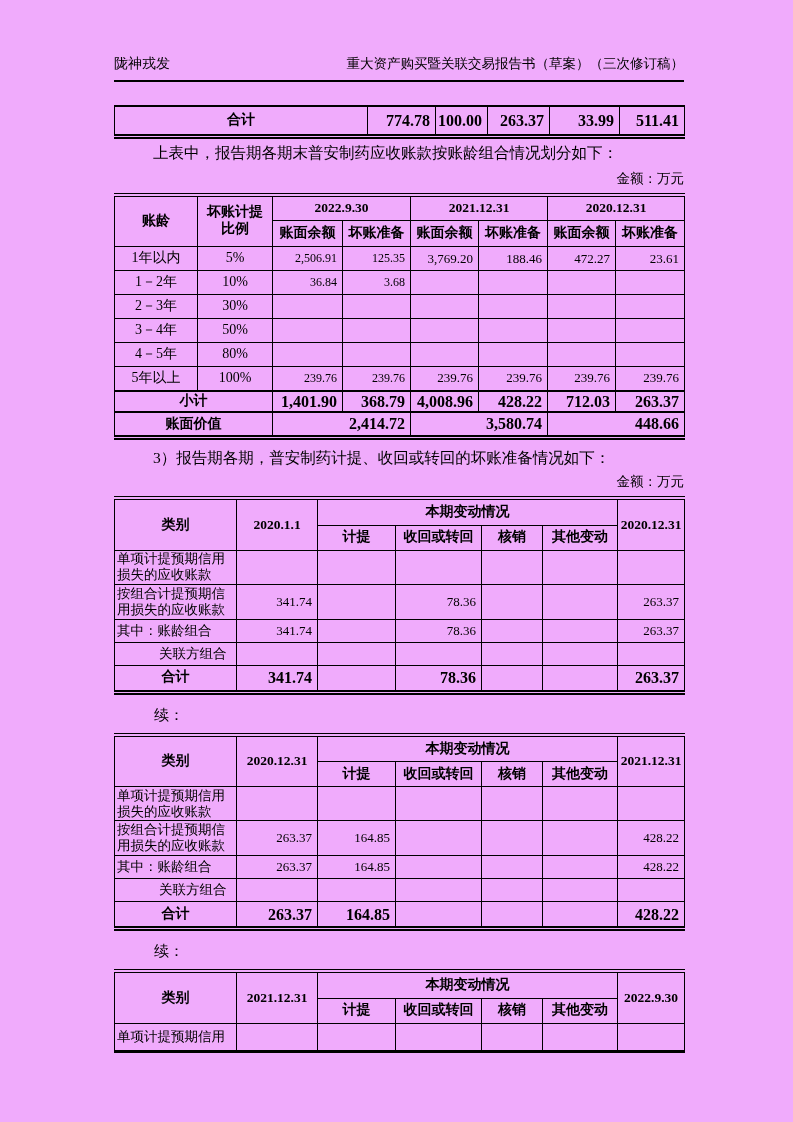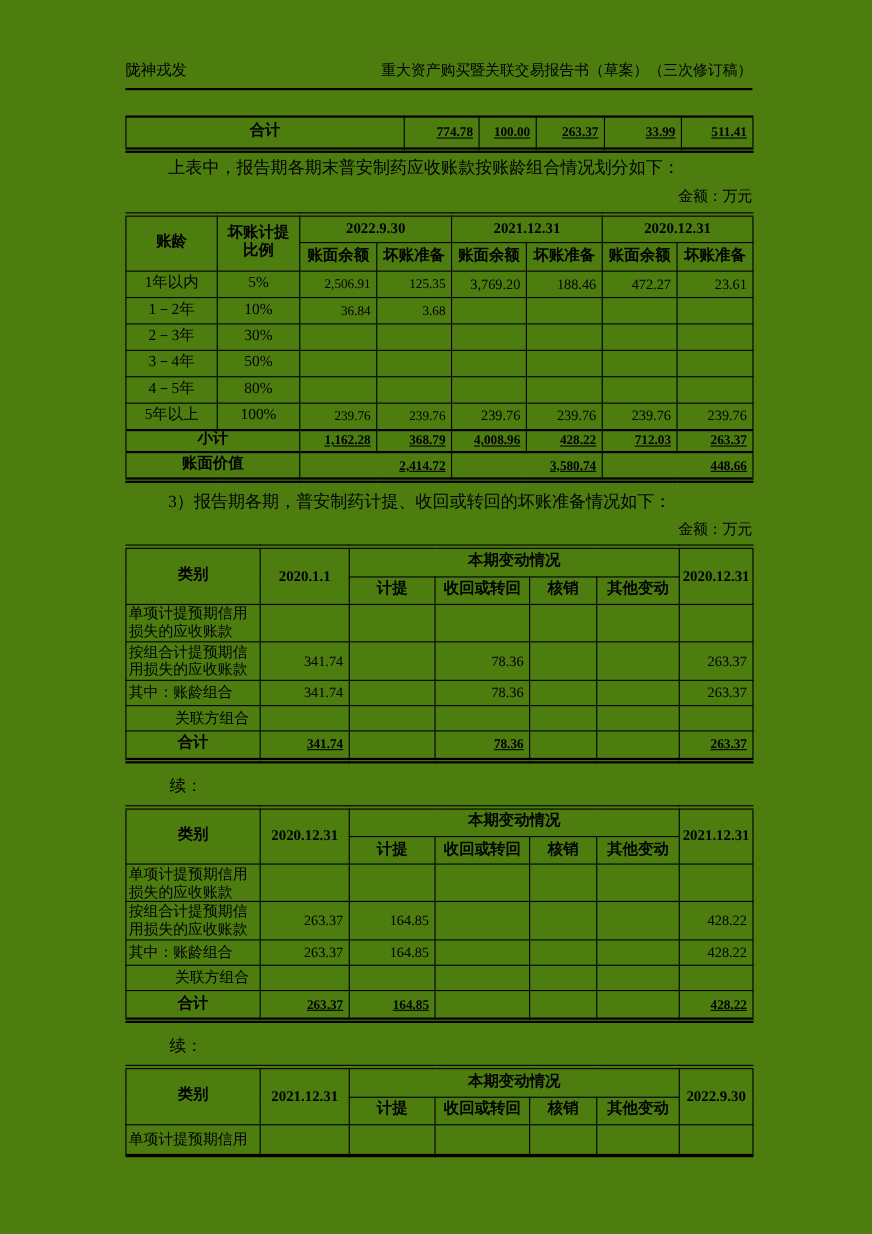--- a/index.html
+++ b/index.html
@@ -1,18 +1,18 @@
 <!DOCTYPE html>
 <html><head>
 <meta charset="utf-8">
 <title>Document</title>
 <style>
   * { box-sizing: border-box; }
   body { margin: 0; background: #fff; }
-  .page { width: 793px; height: 1122px; position: relative; background: #4d7c0f;
+  .page { width: 793px; height: 1122px; position: relative; background: #f0abfc;
           font-family: "Liberation Serif", "DejaVu Serif", serif; color: #000; overflow: hidden; }
   .content { position: absolute; left: 114px; top: 0; width: 570px; }
 
   .doc-header { display: flex; justify-content: space-between; align-items: flex-end;
                 padding-top: 55px; padding-bottom: 7px; border-bottom: 2px solid #000; }
   .doc-header .company { font-size: 14px; }
   .doc-header .title { font-size: 13.5px; }
 
   table { border-collapse: collapse; table-layout: fixed; width: 570px; }
   td { border: 1px solid #000; padding: 0; font-size: 14px; line-height: 1.2;
@@ -21,21 +21,21 @@
   .t.summary { border-top: 2px solid #000; margin-top: 23px; }
   .t.cut { border-bottom: 3px solid #000; }
 
   .center { text-align: center; }
   .b { font-weight: bold; }
   .hdr { text-align: center; font-weight: bold; font-size: 14px; }
   .hdr.date { font-size: 13.5px; }
   .ratio-hdr { text-align: center; font-weight: bold; font-size: 14px; padding: 0 9px; }
   .num { text-align: right; padding-right: 5px; font-size: 13px; }
   .num.sm { font-size: 12px; }
-  .num.b { font-size: 12px; font-weight: bold; text-decoration: underline; }
+  .num.b { font-size: 16px; font-weight: bold; }
   .lbl { text-align: left; padding-left: 2px; font-size: 13.5px; line-height: 16px; }
   .lbl.indent { padding-left: 44px; }
 
   .para { font-size: 15.5px; line-height: 20px; margin: 0; text-indent: 39px; }
   .para1 { margin-top: 4px; }
   .para2 { margin-top: 8px; }
   .unit { font-size: 13.5px; text-align: right; margin-top: 7px; margin-bottom: 5px; }
   .unit2 { margin-top: 5px; }
   .cont { font-size: 15px; padding-left: 40px; margin-top: 11px; margin-bottom: 8px; }
   .pageno { font-size: 13.5px; font-weight: bold; text-align: right; margin-top: 16px; padding-right: 2px; }
@@ -157,21 +157,21 @@
         <td class="center">100%</td>
         <td class="num sm">239.76</td>
         <td class="num sm">239.76</td>
         <td class="num">239.76</td>
         <td class="num">239.76</td>
         <td class="num">239.76</td>
         <td class="num">239.76</td>
       </tr>
       <tr style="height:20px">
         <td class="center b" colspan="2" style="border-top:2px solid #000">小计</td>
-        <td class="num b" style="border-top:2px solid #000">1,162.28</td>
+        <td class="num b" style="border-top:2px solid #000">1,401.90</td>
         <td class="num b" style="border-top:2px solid #000">368.79</td>
         <td class="num b" style="border-top:2px solid #000">4,008.96</td>
         <td class="num b" style="border-top:2px solid #000">428.22</td>
         <td class="num b" style="border-top:2px solid #000">712.03</td>
         <td class="num b" style="border-top:2px solid #000">263.37</td>
       </tr>
       <tr style="height:26px">
         <td class="center b" colspan="2" style="border-top:2px solid #000">账面价值</td>
         <td class="num b" colspan="2" style="border-top:2px solid #000">2,414.72</td>
         <td class="num b" colspan="2" style="border-top:2px solid #000">3,580.74</td>

